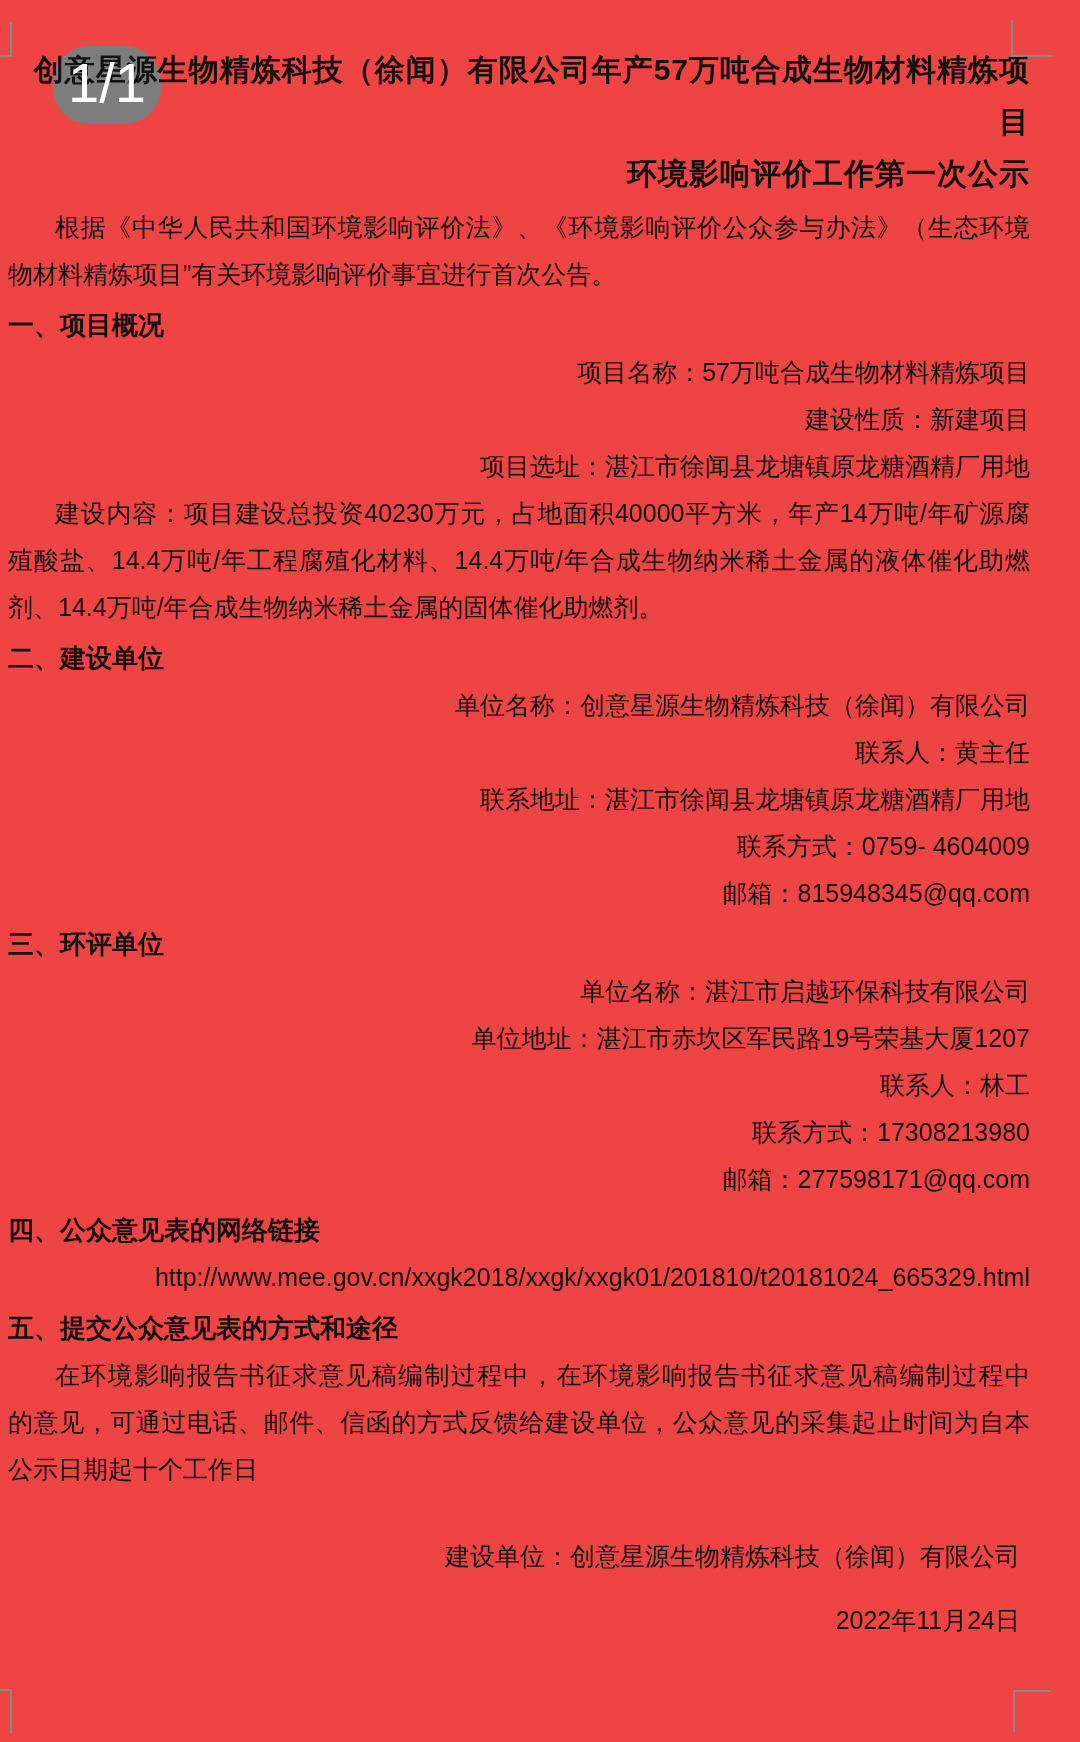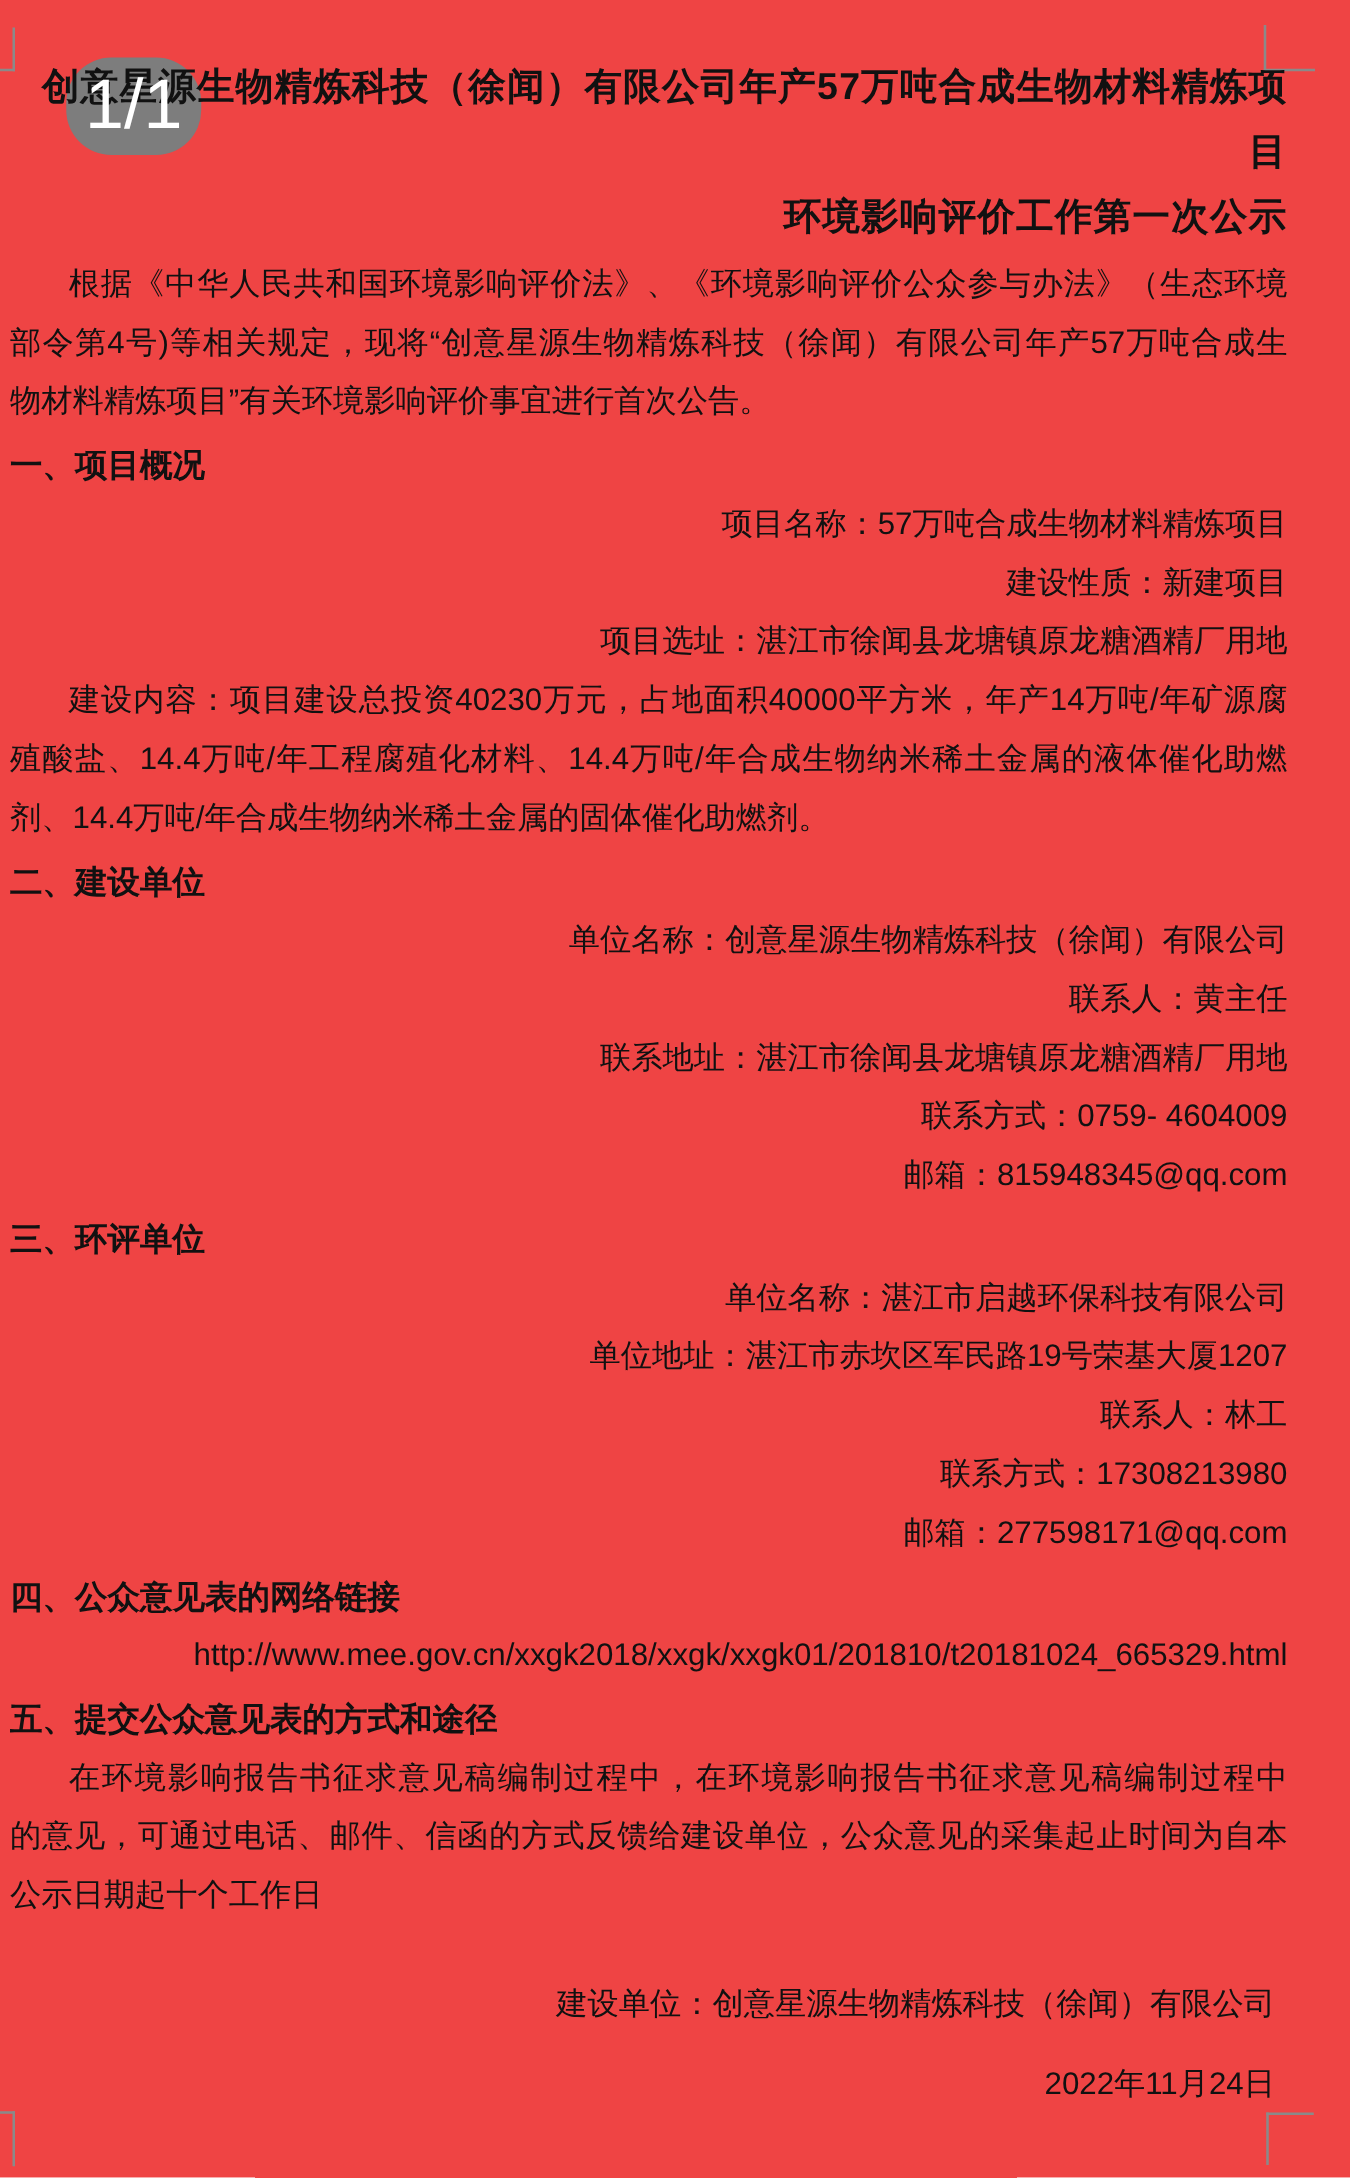--- a/index.html
+++ b/index.html
@@ -77,21 +77,20 @@
   <div class="badge-bg"></div>
   <div class="badge-label">1/1</div>
 
   <div class="content">
     <div class="title-line">创意星源生物精炼科技（徐闻）有限公司年产57万吨合成生物材料精炼项目</div>
     <div class="title-line">环境影响评价工作第一次公示</div>
 
     <div class="body">
       <div id="intro-container">
           <div class="line indent-fill">根据《中华人民共和国环境影响评价法》、《环境影响评价公众参与办法》（生态环境</div>
-          <div class="line fill">部令第4号)等相关规定，现将“创意星源生物精炼科技（徐闻）有限公司年产57万吨合成生</div>
           <div class="line ">物材料精炼项目”有关环境影响评价事宜进行首次公告。</div>
         </div>
       <div id="sections-container">
           <div class="heading">一、项目概况</div>
           <div class="line indent">项目名称：57万吨合成生物材料精炼项目</div>
           <div class="line indent">建设性质：新建项目</div>
           <div class="line indent">项目选址：湛江市徐闻县龙塘镇原龙糖酒精厂用地</div>
           <div class="line indent-fill">建设内容：项目建设总投资40230万元，占地面积40000平方米，年产14万吨/年矿源腐</div>
           <div class="line fill">殖酸盐、14.4万吨/年工程腐殖化材料、14.4万吨/年合成生物纳米稀土金属的液体催化助燃</div>
           <div class="line ">剂、14.4万吨/年合成生物纳米稀土金属的固体催化助燃剂。</div>

